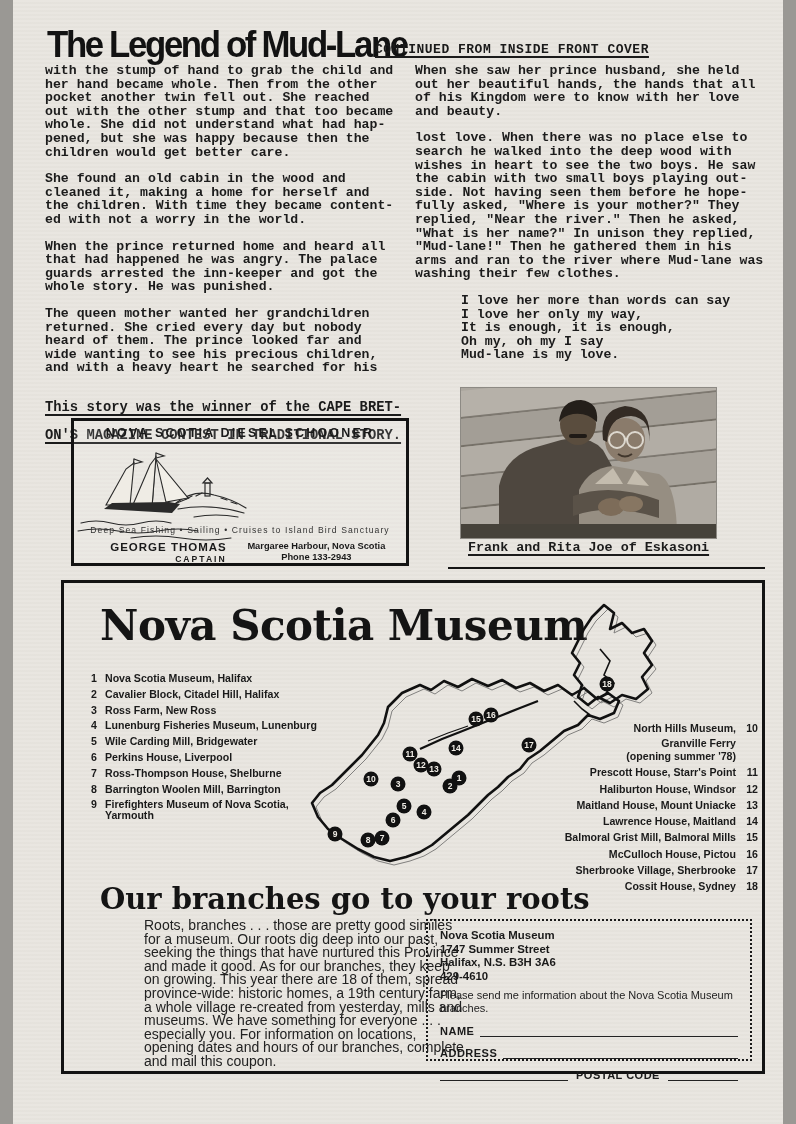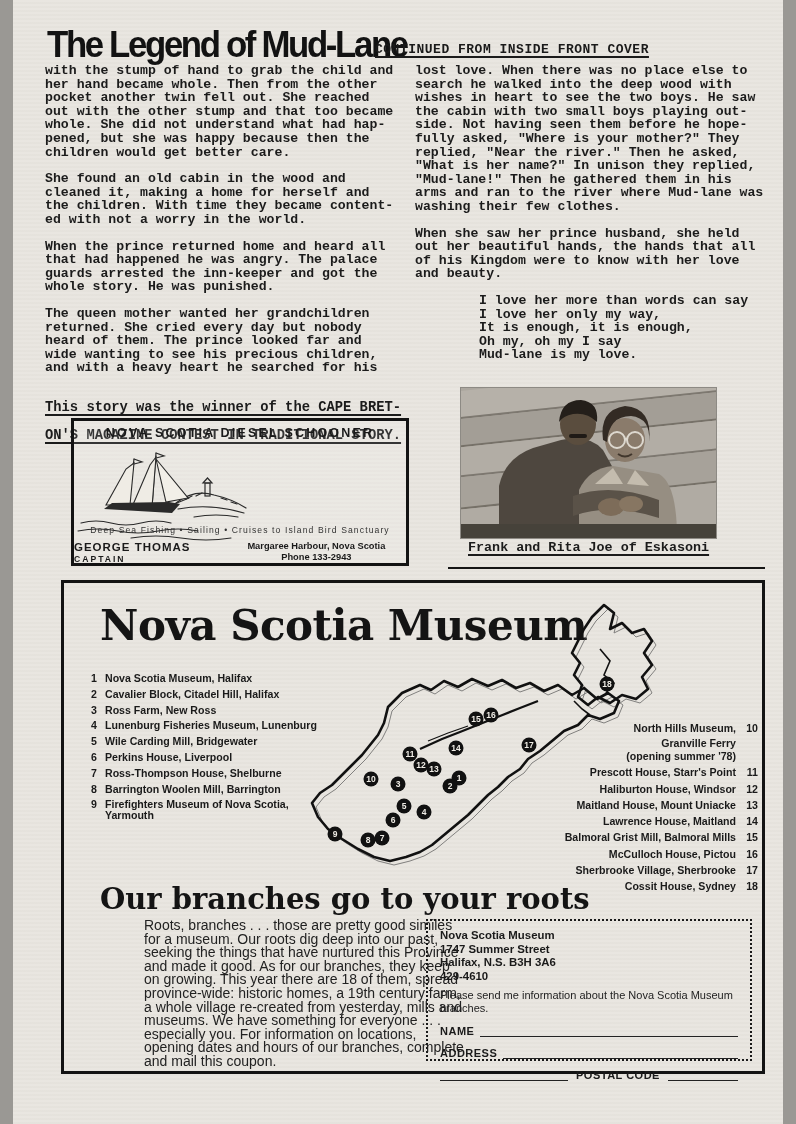--- a/index.html
+++ b/index.html
@@ -30,40 +30,40 @@
     white-space:pre-line;color:#1b1b1b;
   }
   .col{position:absolute;top:64px;}
   .col.left{left:32px;width:372px;}
   .col.right{left:402px;width:368px;}
   .col p{margin:0 0 13px 0;}
   .contest span{
     display:block;font-size:13.8px;
     text-decoration:underline;text-underline-offset:3px;text-decoration-thickness:1.8px;
   }
-  .poem{margin-left:64px;margin-top:0;}
+  .poem{margin-left:46px;margin-top:0;}
   
   .photo{position:absolute;left:448px;top:388px;width:255px;height:150px;background:#aca79f;outline:1px solid #8d8a84;}
   .photo svg{display:block;}
   .caption{
     position:absolute;left:455px;top:541px;font-size:13.4px;
     text-decoration:underline;text-underline-offset:3px;text-decoration-thickness:1.6px;white-space:nowrap;
   }
   .divider{position:absolute;left:435px;top:567px;width:317px;height:2px;background:#161616;}
   
   .schooner-ad{position:absolute;left:58px;top:418px;width:338px;height:148px;border:3px solid #131313;box-sizing:border-box;background:rgba(255,255,255,.12);}
   .schooner-head{margin:5px 0 0 0;text-align:center;font-weight:700;font-size:12.5px;letter-spacing:2.2px;white-space:nowrap;}
   .ship{position:absolute;left:2px;top:26px;}
   .balaena{
     position:absolute;left:180px;top:36px;width:150px;text-align:center;
     font-family:"Liberation Serif",serif;font-weight:400;font-size:21px;letter-spacing:4px;color:#222;
   }
   .services{position:absolute;left:0;top:104px;width:100%;text-align:center;font-size:8.6px;font-weight:400;letter-spacing:1.1px;color:#333;white-space:nowrap;}
   .ad-bottom{position:absolute;left:0;top:120px;width:100%;display:flex;}
-  .captain-block{width:46%;text-align:left;}
+  .captain-block{width:46%;text-align:right;}
   .captain-name{font-size:11.5px;font-weight:600;letter-spacing:1px;}
   .captain-title{font-size:8.6px;font-weight:600;letter-spacing:2px;margin-top:1px;}
   .harbour-block{width:54%;text-align:center;font-weight:700;font-size:9.3px;line-height:11px;}
   
   .museum-ad{position:absolute;left:48px;top:580px;width:704px;height:494px;border:3px solid #131313;box-sizing:border-box;}
   .museum-title{
     position:absolute;left:36px;top:18px;margin:0;
     font-family:"DejaVu Serif","Liberation Serif",serif;font-weight:700;font-size:42px;letter-spacing:-.5px;color:#141414;white-space:nowrap;
   }
   .loc-left{position:absolute;left:22px;top:90px;width:270px;}
@@ -121,35 +121,35 @@
 heard of them. The prince looked far and
 wide wanting to see his precious children,
 and with a heavy heart he searched for his</p>
     <div class="contest tw">
       <span>This story was the winner of the CAPE BRET-</span>
       <span>ON'S MAGAZINE CONTEST IN TRADITIONAL STORY.</span>
     </div>
   </div>
 
   <div class="col right">
+    <p class="tw">When she saw her prince husband, she held
+out her beautiful hands, the hands that all
+of his Kingdom were to know with her love
+and beauty.</p>
     <p class="tw">lost love. When there was no place else to
 search he walked into the deep wood with
 wishes in heart to see the two boys. He saw
 the cabin with two small boys playing out-
 side. Not having seen them before he hope-
 fully asked, "Where is your mother?" They
 replied, "Near the river." Then he asked,
 "What is her name?" In unison they replied,
 "Mud-lane!" Then he gathered them in his
 arms and ran to the river where Mud-lane was
 washing their few clothes.</p>
-    <p class="tw">When she saw her prince husband, she held
-out her beautiful hands, the hands that all
-of his Kingdom were to know with her love
-and beauty.</p>
     <div class="poem tw">I love her more than words can say
 I love her only my way,
 It is enough, it is enough,
 Oh my, oh my I say
 Mud-lane is my love.</div>
   </div>
 
   <div class="photo">
     <svg width="255" height="150" viewBox="0 0 255 150">
       <rect x="0" y="0" width="255" height="150" fill="#aca79f"></rect>

